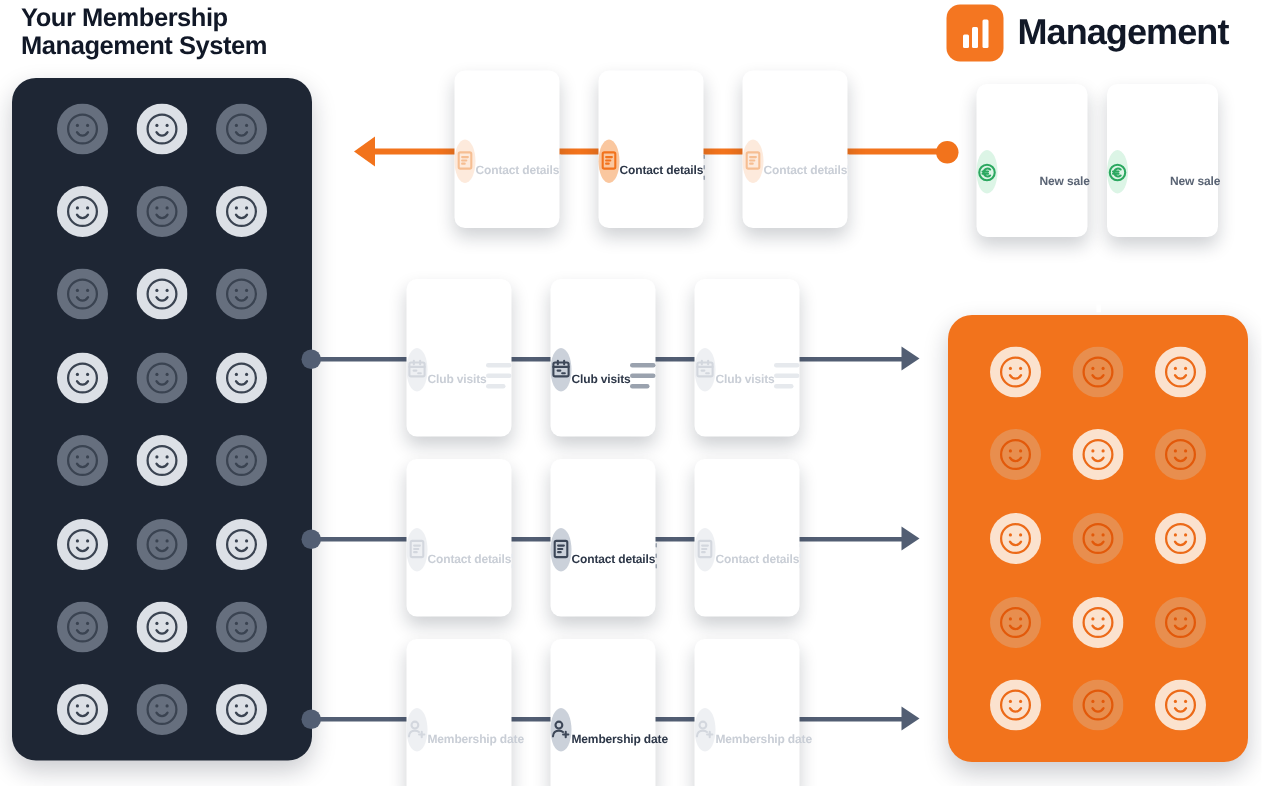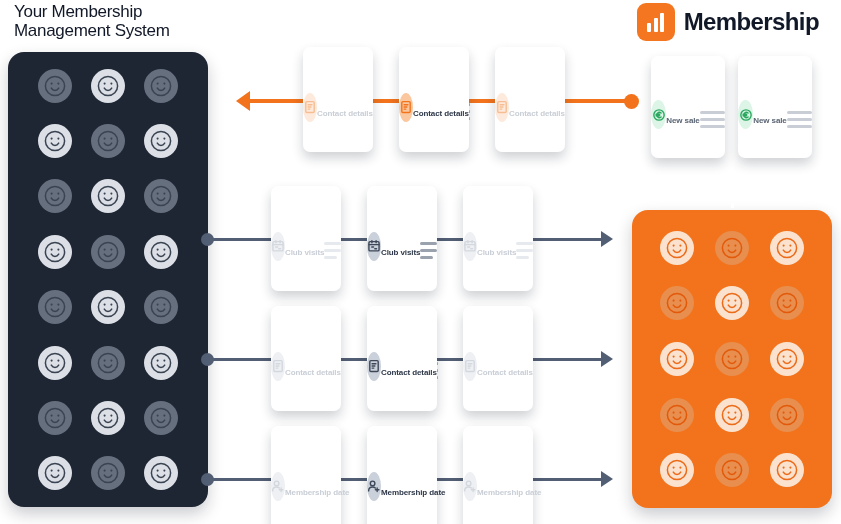--- a/index.html
+++ b/index.html
@@ -7,21 +7,21 @@
     width: 841px; height: 524px;
     background: #ffffff;
     font-family: "Liberation Sans", sans-serif;
     overflow: hidden;
   }
   #stage { position: relative; width: 841px; height: 524px; background:#fff; }
 
   
   .page-title {
     position: absolute; left: 14px; top: 2px;
-    font-size: 17px; font-weight: 400; line-height: 19px;
+    font-size: 17px; font-weight: 700; line-height: 19px;
     color: #111827; letter-spacing: -0.3px;
     white-space: pre-line;
   }
   .brand { position: absolute; right: 22px; top: 3px; display:flex; align-items:center; gap:9px; }
   .brand-mark {
     width: 38px; height: 38px; border-radius: 9px; background: #F47621;
     display:flex; align-items:flex-end; justify-content:center; padding-bottom:9px; gap:2.5px;
   }
   .brand-mark i { display:block; width:4px; background:#fff; border-radius:1px; }
   .brand-mark i.b1 { height: 9px; }
@@ -91,39 +91,39 @@
   .ic.orange-faded svg { stroke:#F6BE92; }
   .ic.orange-solid { background:#FAC79F; }
   .ic.orange-solid svg { stroke:#F2731C; }
   .ic.gray-faded { background:#EEF0F3; }
   .ic.gray-faded svg { stroke:#D3D7DE; }
   .ic.gray-solid { background:#CBD1DA; }
   .ic.gray-solid svg { stroke:#3D4758; }
   .ic.green { background:#DCF5E6; }
   .ic.green svg { stroke:#2BA860; }
 
-  .card.sale .lbl { color:#5A6474; }
+  .card.sale .lbl { color:#5A6474;padding-left:28px; }
   .card.sale .lines span { background:#C9CED6; }
   .card.sale { width: 74px; height: 102px; }
 </style>
 </head>
 <body>
 
 <div id="stage">
 
   <div class="page-title">Your Membership
 Management System</div>
 
   <div class="brand">
     <div class="brand-mark">
       <i class="b1"></i>
         <i class="b2"></i>
         <i class="b3"></i>
     </div>
-    <div class="brand-name">Membership</div>
+    <div class="brand-name">Management</div>
   </div>
 
   <div class="panel panel-dark">
     <div class="avatar-grid" id="grid-dark">
         <div class="avatar">
           <svg viewBox="0 0 34 34">
             <circle cx="17" cy="17" r="17" fill="#666F7E"></circle>
             <circle cx="17" cy="17" r="9.6" fill="none" stroke="#3A4351" stroke-width="1.5"></circle>
             <circle cx="13.6" cy="14.6" r="1.05" fill="#3A4351"></circle>
             <circle cx="20.4" cy="14.6" r="1.05" fill="#3A4351"></circle>

